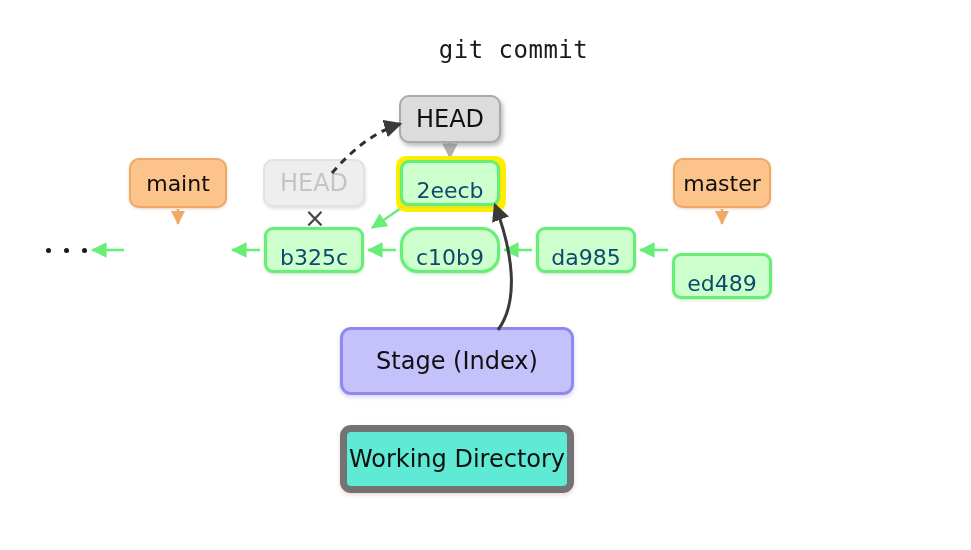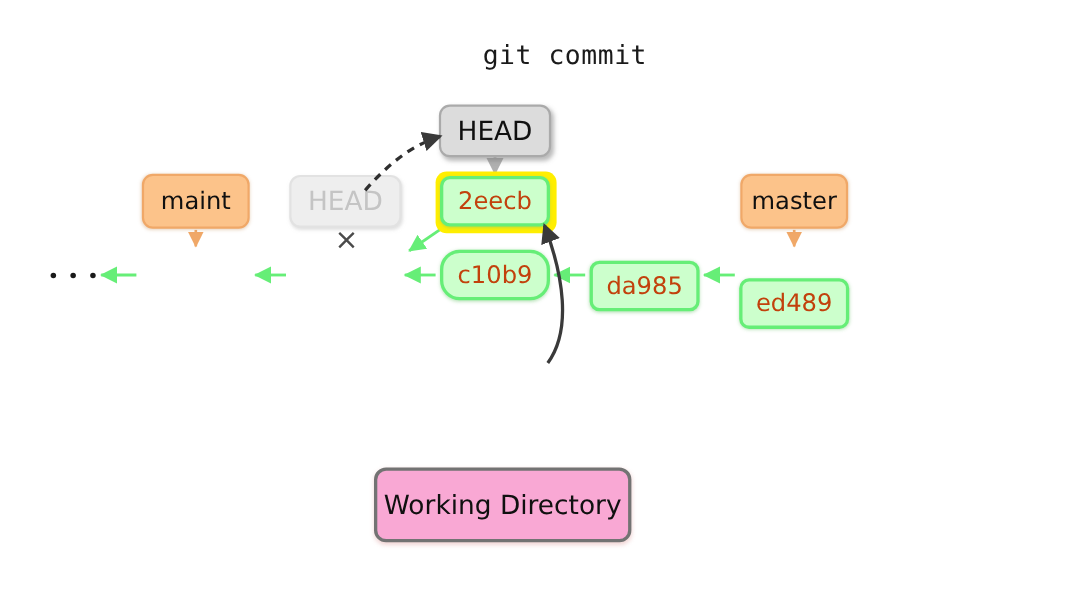--- a/index.html
+++ b/index.html
@@ -67,23 +67,24 @@
     z-index: 3;
     padding-left: 28px;
   }
 
   
   .commit {
     width: 100px;
     height: 46px;
     background: #ccffcc;
     border: 3px solid #66ee77;
-    color: #c2410c;
+    color: #0c4a6e;
     font-size: 22px;
     box-shadow: 0 1px 3px rgba(120,200,120,0.45);
+    align-items: flex-end;
   }
 
   
   .branch {
     width: 98px;
     height: 50px;
     background: #fcc38a;
     border: 2px solid #f0a868;
     color: #101010;
     font-size: 22px;
@@ -136,22 +137,22 @@
     font-size: 24px;
     color: #101010;
     z-index: 3;
   }
   .stage {
     background: #c5c2fb;
     border: 3px solid #8f89ee;
     box-shadow: 0 2px 4px rgba(140,140,220,0.4);
   }
   .workdir {
-    background: #f9a8d4;
-    border: 3px solid #737373;
+    background: #5eead4;
+    border: 7px solid #737373;
     box-shadow: 0 2px 4px rgba(220,150,150,0.4);
   }
 
   
   .ellipsis {
     position: absolute;
     display: flex;
     gap: 13px;
     align-items: center;
     z-index: 3;
@@ -231,36 +232,42 @@
   <div class="node head-active" style="left:399px; top:95px;">
     <span>HEAD</span>
   </div>
 
   <div class="xmark" style="left:304px; top:205px;">×</div>
 
   <div class="node commit" style="left:400px; top:160px;">
     <span>2eecb</span>
   </div>
 
+  <div class="node commit" style="left:264px; top:227px;">
+    <span>b325c</span>
+  </div>
   <div class="node commit" style="left:400px; top:227px;border-radius:18px;">
     <span>c10b9</span>
   </div>
-  <div class="node commit" style="left:536px; top:227px;margin-top:10px;">
+  <div class="node commit" style="left:536px; top:227px;">
     <span>da985</span>
   </div>
   <div class="node commit" style="left:672px; top:227px;margin-top:26px;">
     <span>ed489</span>
   </div>
 
   <div class="ellipsis" style="left:46px; top:248px;">
     <i></i>
     <i></i>
     <i></i>
   </div>
 
+  <div class="panel stage" style="left:340px; top:327px; width:234px; height:68px;">
+    <span>Stage (Index)</span>
+  </div>
 
   <div class="panel workdir" style="left:340px; top:425px; width:234px; height:68px;">
     <span>Working Directory</span>
   </div>
 
   <svg id="wires-top" viewBox="0 0 971 550">
 
     <path d="M 332,173 C 352,150 374,132 400,124" fill="none" stroke="#2f2f2f" stroke-width="3" stroke-dasharray="7 6" stroke-linecap="butt" marker-end="url(#ah-dark)"></path>
 
     <path d="M 498,330 C 520,300 512,250 495,205" fill="none" stroke="#3a3a3a" stroke-width="3" marker-end="url(#ah-dark)"></path>

